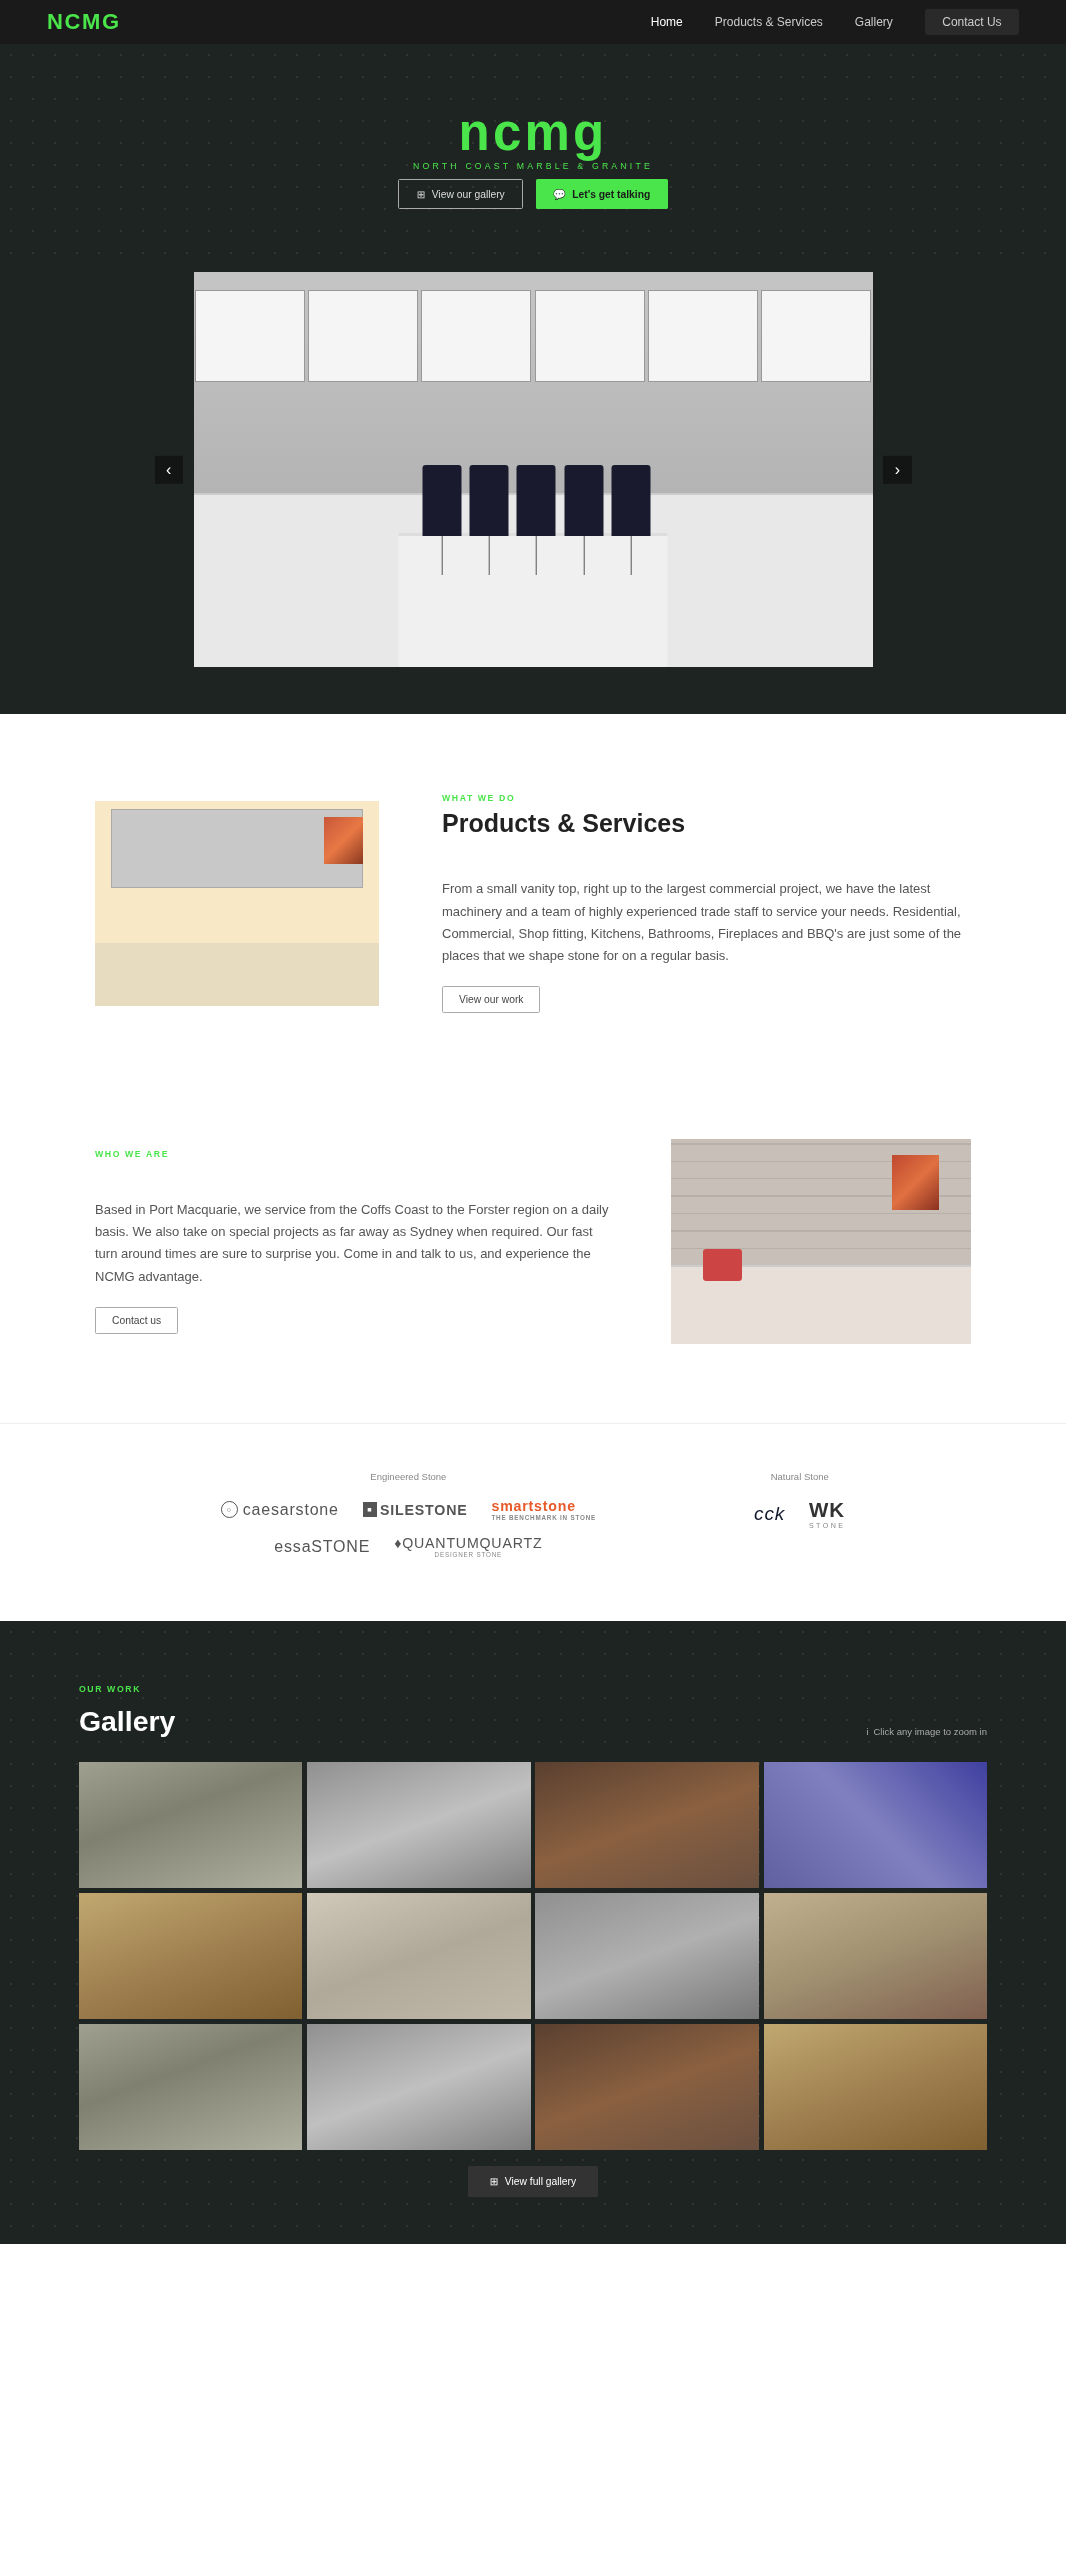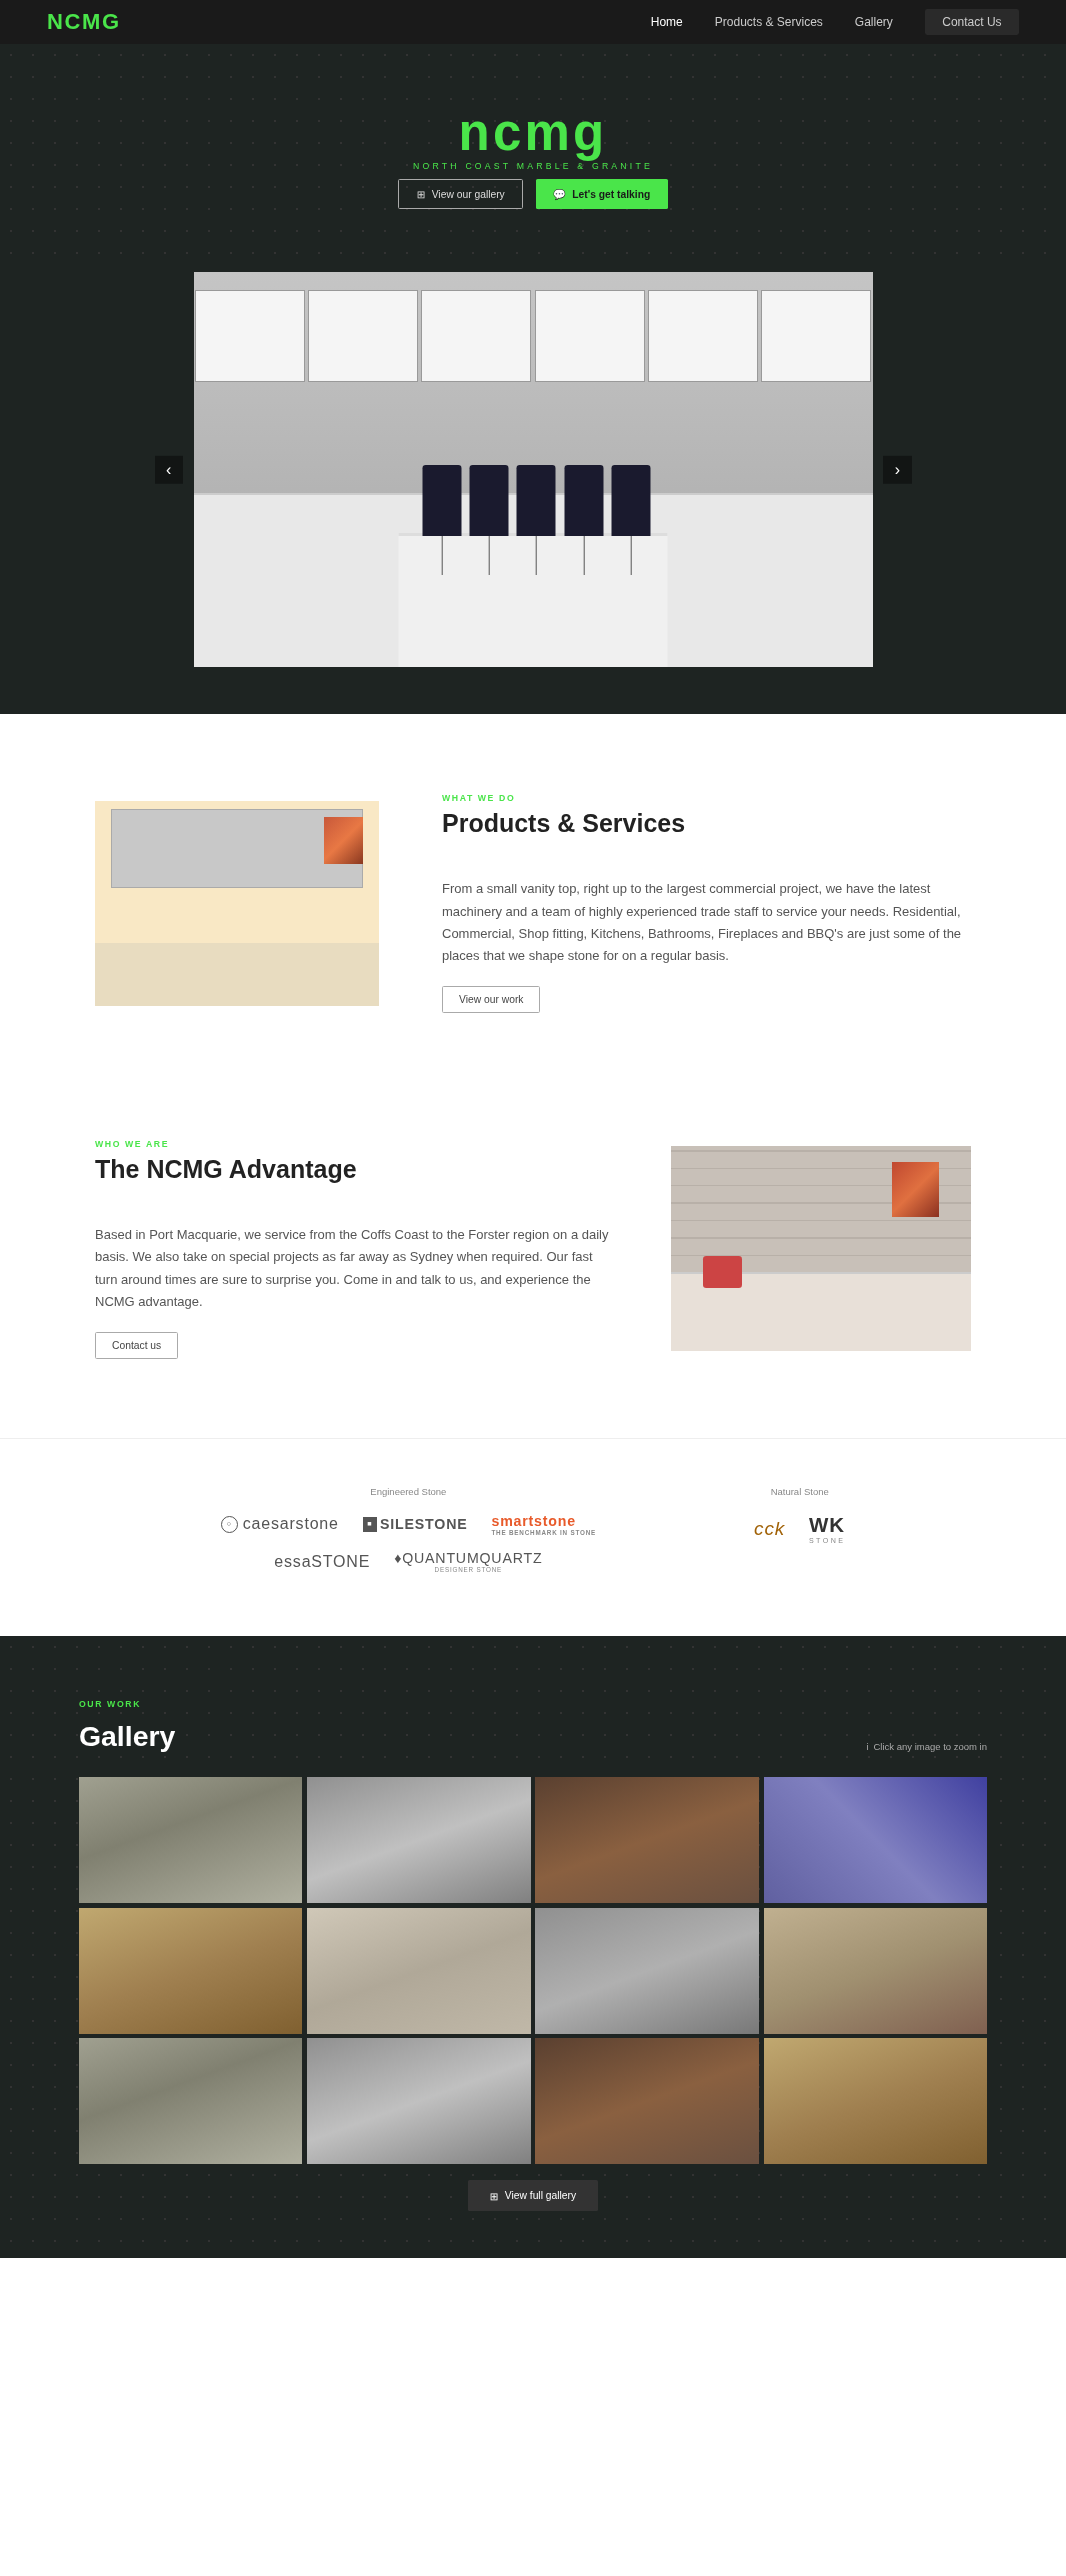--- a/index.html
+++ b/index.html
@@ -377,21 +377,21 @@
       display: flex;
       align-items: center;
       gap: 3.2px;
     }
     .brand-logo.smartstone {
       color: #e85a2a;
       font-size: 14.2px;
       font-weight: 700;
     }
     .brand-logo.cook {
-      color: #a16207;
+      color: #0f172a;
       font-size: 19px;
       font-style: italic;
       font-weight: 300;
     }
     .brand-logo.wk {
       display: flex;
       align-items: center;
       gap: 3.2px;
     }
     .brand-logo.essa {
@@ -671,21 +671,20 @@
     <div class="section-label">WHAT WE DO</div>
     <h2 class="section-title">Products &amp; Services</h2>
     <p class="section-description">From a small vanity top, right up to the largest commercial project, we have the latest machinery and a team of highly experienced trade staff to service your needs. Residential, Commercial, Shop fitting, Kitchens, Bathrooms, Fireplaces and BBQ's are just some of the places that we shape stone for on a regular basis.</p>
     <button class="btn-secondary">View our work</button>
   </div>
 </section>
 
 <section class="advantage-section">
   <div class="advantage-content">
     <div class="section-label">WHO WE ARE</div>
-    <h2 class="section-title">The NCMG Advantage</h2>
     <p class="section-description">Based in Port Macquarie, we service from the Coffs Coast to the Forster region on a daily basis. We also take on special projects as far away as Sydney when required. Our fast turn around times are sure to surprise you. Come in and talk to us, and experience the NCMG advantage.</p>
     <button class="btn-secondary">Contact us</button>
   </div>
   <div class="advantage-image">
     <div class="kitchen2-scene">
       <div class="kitchen2-backsplash"></div>
       <div class="artwork2"></div>
       <div class="kitchen2-counter2">
         <div class="pot"></div>
       </div>

